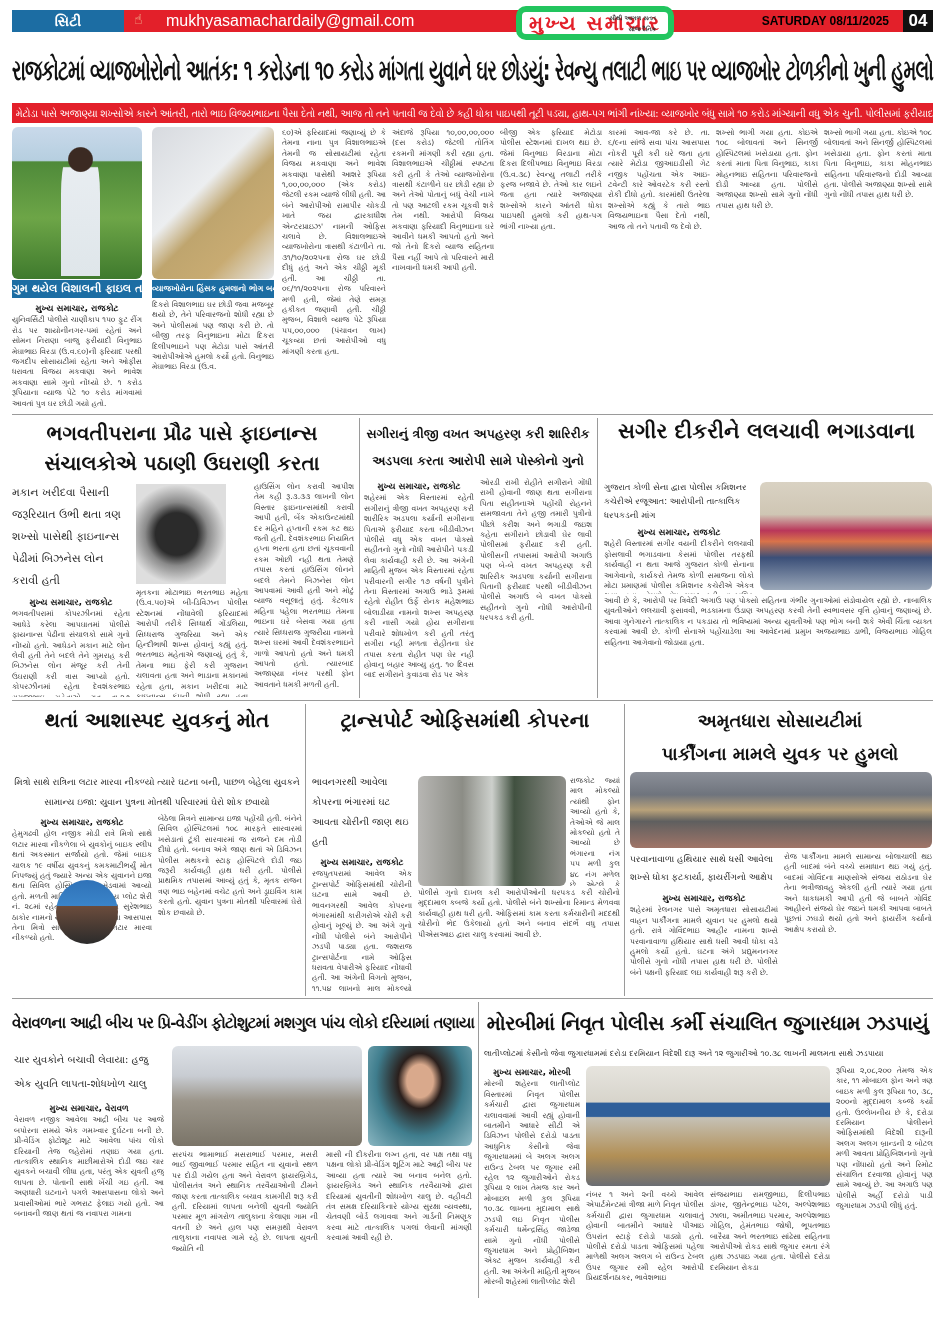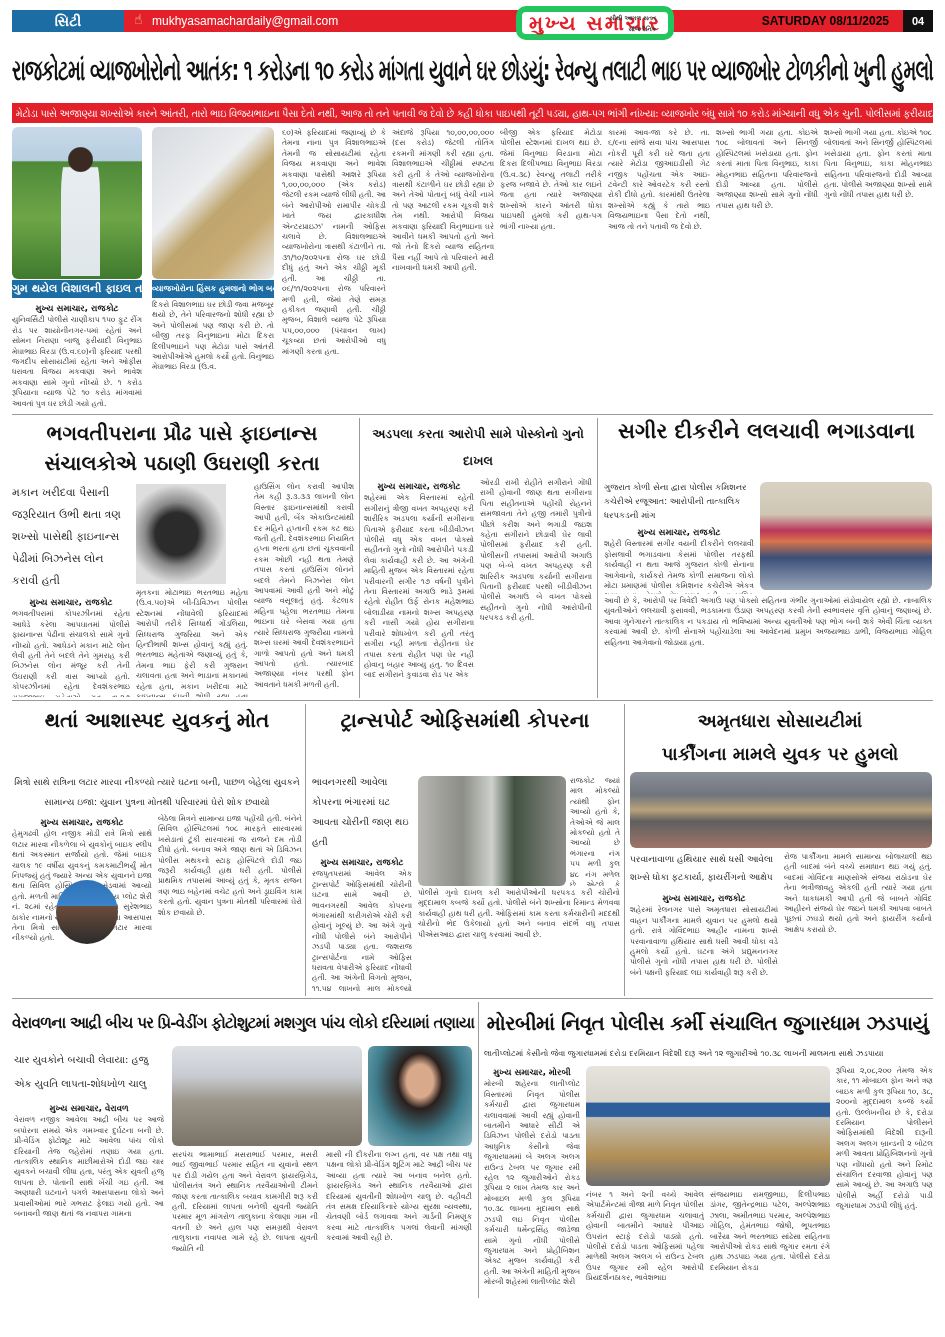--- a/index.html
+++ b/index.html
@@ -2,28 +2,28 @@
 <html><head>
 <meta charset="utf-8">
 <style>
   * { box-sizing: border-box; margin: 0; padding: 0; }
   html, body { width: 945px; height: 1337px; background: #ffffff; overflow: hidden; }
   body { font-family: "DejaVu Sans", sans-serif; color: #1a1a1a; position: relative; }
 
   .masthead { position: absolute; left: 12px; top: 10px; width: 921px; height: 22px; display: flex; align-items: stretch; justify-content: flex-end; }
   .mh-section { width: 112px; background: #1c6da3; color: #fff; font-weight: bold; font-size: 14px; display: flex; align-items: center; justify-content: center; }
   .mh-red { flex: 1; background: #e3202a; display: flex; align-items: center; position: relative; }
-  .mh-email { color: #fff; font-size: 12px; margin-left: 28px; font-family: "Liberation Sans", sans-serif; }
+  .mh-email { color: #fff; font-size: 16px; margin-left: 42px; font-family: "Liberation Sans", sans-serif; }
   .mh-hand { position: absolute; left: 10px; top: 1px; font-size: 14px; color: #f4d7a8; }
   .mh-logo { position: absolute; left: 392px; top: -4px; width: 158px; height: 34px; background: #fff; border: 6px solid #22c55e; border-radius: 10px; display: flex; align-items: center; justify-content: center; color: #e3202a; font-weight: bold; font-size: 20px; letter-spacing: 2px; }
   .mh-logo small { position: absolute; font-size: 6px; color: #333; letter-spacing: 0; }
   .mh-logo .t1 { top: 2px; right: 12px; }
   .mh-logo .t2 { bottom: 1px; right: 12px; }
   .mh-date { margin-left: auto; margin-right: 14px; color: #000000; font-weight: bold; font-size: 12px; font-family: "Liberation Sans", sans-serif; }
-  .mh-page { width: 30px; background: #111; color: #fff; font-weight: bold; font-size: 11px; display: flex; align-items: center; justify-content: center; font-family: "Liberation Sans", sans-serif; }
+  .mh-page { width: 30px; background: #111; color: #fff; font-weight: bold; font-size: 17px; display: flex; align-items: center; justify-content: center; font-family: "Liberation Sans", sans-serif; }
 
   .lead-head { position: absolute; left: 12px; top: 44px; width: 921px; height: 52px; font-size: 29px; font-weight: bold; color: #111; line-height: 52px; white-space: nowrap; overflow: hidden; letter-spacing: -1.2px; transform-origin: left; }
   .strap { position: absolute; left: 12px; top: 103px; width: 921px; height: 20px; background: #e3202a; color: #fff; font-size: 10.5px; line-height: 20px; padding-left: 4px; white-space: nowrap; overflow: hidden; letter-spacing: -0.3px; }
 
   .photo { position: absolute; border-radius: 6px; overflow: hidden; }
   .caption-bar { position: absolute; background: #1c6da3; color: #fff; font-size: 11px; font-weight: bold; text-align: center; line-height: 18px; white-space: nowrap; overflow: hidden; }
 
   .col { position: absolute; font-size: 7.6px; line-height: 10.4px; text-align: justify; color: #333; overflow: hidden; }
   .byline { font-weight: bold; text-align: center; color: #111; margin: 3px 0 2px; font-size: 8.5px; }
   .vrule { position: absolute; width: 1px; background: #9a9a9a; }
@@ -93,20 +93,21 @@
 <div class="col" style="left:12px;top:594px;width:118px;height:103px;">
   <div class="byline">મુખ્ય સમાચાર, રાજકોટ</div>
   <div>ભગવતીપરામાં કોપરઝીનમાં રહેતા આધેડે કરેલા આપઘાતમાં પોલીસે ફાયનાન્સ પેઢીના સંચાલકો સામે ગુનો નોંધ્યો હતો. આધેડને મકાન માટે લોન લેવી હતી તેને બદલે તેને ગુમરાહ કરી બિઝનેસ લોન મંજૂર કરી તેની ઉઘરાણી કરી ત્રાસ આપ્યો હતો. કોપરઝીનમાં રહેતા દેવશંકરભાઇ રામજીભાઇ મહેતાએ ગત તા.૨૭ સપ્ટેમ્બરના પોતાના ઘરે ફાંસો ખાઇ આપઘાત કરી લીધો હતો, આ મામલે</div>
 </div>
 <div class="col" style="left:136px;top:588px;width:112px;height:109px;">મૃતકના મોટાભાઇ ભરતભાઇ મહેતા (ઉ.વ.૫૦)એ બી-ડિવિઝન પોલીસ સ્ટેશનમાં નોંધાવેલી ફરિયાદમાં આરોપી તરીકે સિધ્ધાર્થ ગોંડલિયા, સિધ્ધરાજ ગુજરિયા અને એક હિન્દીભાષી શખ્સ હોવાનું કહ્યું હતું. ભરતભાઇ મહેતાએ જણાવ્યું હતું કે, તેમના ભાઇ ફેરી કરી ગુજરાન ચલાવતા હતા અને ભાડાના મકાનમાં રહેતા હતા, મકાન ખરીદવા માટે ફાઇનાન્સ કંપની શોધી રહ્યા હતા ત્યારે સિધ્ધાર્થ ગોંડલિયાનો સંપર્ક થયો હતો અને તેણે ઓછા વ્યાજદરે</div>
 <div class="col" style="left:254px;top:482px;width:100px;height:215px;">હાઉસિંગ લોન કરાવી આપીશ તેમ કહી રૂ.૩.૩૩ લાખની લોન વિસ્તાર ફાઇનાન્સમાંથી કરાવી આપી હતી, બેંક એકાઉન્ટમાંથી દર મહિને હપ્તાની રકમ કટ થઇ જતી હતી. દેવશંકરભાઇ નિયમિત હપ્તા ભરતા હતા છતાં ચૂકવવાની રકમ ઓછી નહી થતા તેમણે તપાસ કરતાં હાઉસિંગ લોનને બદલે તેમને બિઝનેસ લોન આપવામાં આવી હતી અને મોટું વ્યાજ વસૂલાતું હતું. કેટલાક મહિના પહેલા ભરતભાઇ તેમના ભાઇના ઘરે બેસવા ગયા હતા ત્યારે સિધ્ધરાજ ગુજરીયા નામનો શખ્સ ઘરમાં આવી દેવશંકરભાઇને ગાળો આપતો હતો અને ધમકી આપતો હતો. ત્યારબાદ અજાણ્યા નંબર પરથી ફોન આવતાને ધમકી મળતી હતી.</div>
 
 <div class="vrule" style="left:359px;top:418px;height:280px;"></div>
 
 <div class="headline" style="left:364px;top:420px;width:228px;height:54px;font-size:12.5px;line-height:27px;">
+  <div>સગીરાનું ત્રીજી વખત અપહરણ કરી શારિરીક</div>
   <div>અડપલા કરતા આરોપી સામે પોસ્કોનો ગુનો દાખલ</div>
 </div>
 <div class="col" style="left:364px;top:478px;width:110px;height:219px;">
   <div class="byline">મુખ્ય સમાચાર, રાજકોટ</div>
   <div>શહેરમાં એક વિસ્તારમાં રહેતી સગીરાનું ત્રીજી વખત અપહરણ કરી શારીરિક અડપલા કર્યાની સગીરાના પિતાએ ફરીયાદ કરતા બીડીવીઝન પોલીસે વધુ એક વખત પોક્સો સહીતનો ગુનો નોંધી આરોપીને પકડી લેવા કાર્યવાહી કરી છે. આ અંગેની માહિતી મુજબ એક વિસ્તારમાં રહેતા પરીવારની સગીર ૧૭ વર્ષની પુત્રીને તેના વિસ્તારમાં અગાઉ ભાડે રૂમમાં રહેતો રોહીત ઉર્ફે રોનક મહેશભાઇ બોલાડીયા નામનો શખ્સ અપહરણ કરી નાસી ગયો હોય સગીરાના પરીવારે શોધખોળ કરી હતી તરંતુ સગીરા નહી મળતા રોહીતના ઘેર તપાસ કરતા રોહીત પણ ઘેર નહી હોવાનુ બહાર આવ્યુ હતુ. ૧૦ દિવસ બાદ સગીરાને કુવાડવા રોડ પર એક</div>
 </div>
 <div class="col" style="left:480px;top:478px;width:112px;height:219px;">ઓરડી રાખી રોહીતે સગીરાને ગોંધી રાખી હોવાની જાણ થતા સગીરાના પિતા સહીતનાએ પહોંચી રોહનને સમજાવતા તેને હજી તમારી પુત્રીનો પીછો કરીશ અને ભગાડી જઇશ કહેતા સગીરાને છોડાવી ઘેર લાવી પોલીસમાં ફરીયાદ કરી હતી. પોલીસની તપાસમાં આરોપી અગાઉ પણ બે-બે વખત અપહરણ કરી શારિરીક અડપલા કર્યાની સગીરાના પિતાની ફરીયાદ પરથી બીડીવીઝન પોલીસે અગાઉ બે વખત પોક્સો સહીતનો ગુનો નોંધી આરોપીની ધરપકડ કરી હતી.</div>
 
 <div class="vrule" style="left:597px;top:418px;height:280px;"></div>
 

